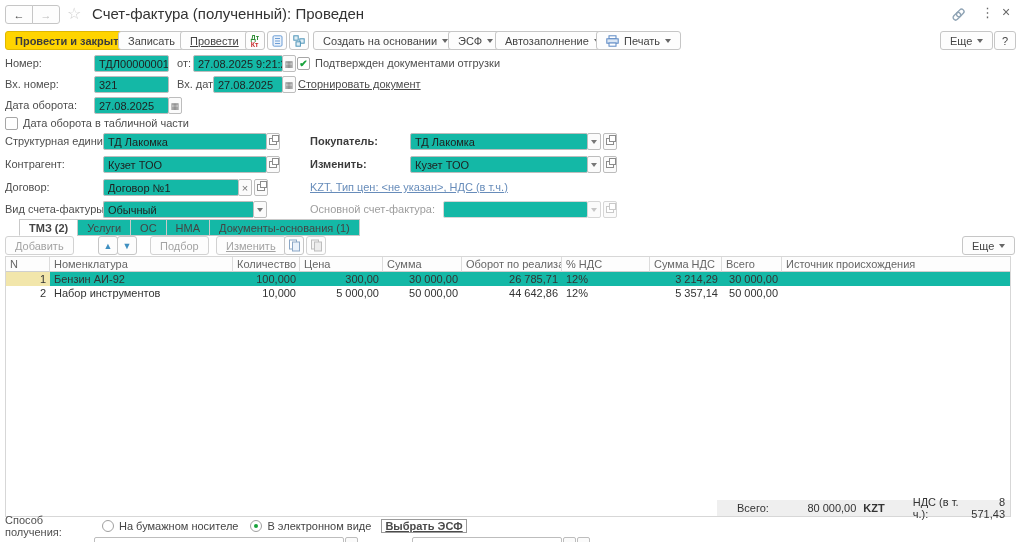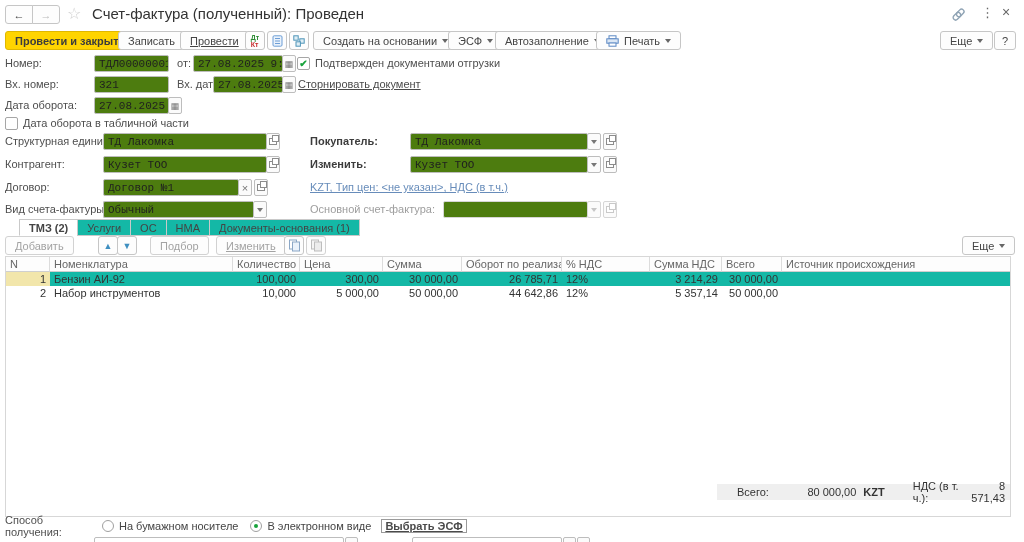--- a/index.html
+++ b/index.html
@@ -14,21 +14,21 @@
   border-radius:3px; color:#444; white-space:nowrap; cursor:default; }
 .btn.disabled { color:#a3a3a3; border-color:#d2d2d2; }
 .ybtn { background:#ffd400; border-color:#dfb700; color:#3c3c3c; font-weight:bold; }
 .ibtn { width:20px; padding:0; }
 .ddt { width:0; height:0; border-left:3px solid transparent; border-right:3px solid transparent;
   border-top:4px solid #666; margin-top:1px; }
 
 
 .fieldrow { position:absolute; display:flex; align-items:stretch; height:17px; }
 .inp { display:flex; align-items:center; height:17px; border:1px solid #bdbdbd;
-  background:#4d7c0f; padding:0 4px; color:#1f1f1f; border-radius:2px; white-space:nowrap; overflow:hidden;font-family:Liberation Mono, monospace; }
+  background:#14b8a6; padding:0 4px; color:#1f1f1f; border-radius:2px; white-space:nowrap; overflow:hidden; }
 .sq { width:14px; display:flex; align-items:center; justify-content:center;
   border:1px solid #bdbdbd; background:#fbfbfb; color:#777; font-size:9px;
   margin-left:-1px; border-radius:2px; }
 .sq .ddt { border-top-color:#777; margin:0; }
 .dis .inp { border-color:#d6d6d6; }
 .dis .sq { border-color:#d6d6d6; color:#c0c0c0; }
 .dis .sq .ddt { border-top-color:#c6c6c6; }
 .lbl { position:absolute; line-height:17px; color:#4e4e4e; white-space:nowrap; }
 .b { font-weight:bold; color:#3c3c3c; }
 .gray { color:#9d9d9d; }
@@ -63,21 +63,21 @@
 .th { height:15px; display:flex; align-items:center; padding:0 4px; color:#666;
   border-right:1px solid #dcdcdc; border-bottom:1px solid #cfcfcf; background:#fdfdfd;
   white-space:nowrap; overflow:hidden; }
 .td { height:14px; display:flex; align-items:center; padding:0 4px; color:#333;
   white-space:nowrap; overflow:hidden; }
 .r { justify-content:flex-end; }
 .trow.sel .td { background:#14b8a6; }
 .trow.sel .td.ncell { background:#f2e6ab; }
 
 
-.totals { position:absolute; left:711px; right:0; bottom:16px; height:16px;
+.totals { position:absolute; left:711px; right:0; bottom:0; height:16px;
   background:#efefef; display:flex; align-items:center; color:#333; }
 
 
 .star { font-size:16px; color:#cfcfcf; }
 .dtkt { display:flex; flex-direction:column; line-height:7px; font-size:7px; font-weight:bold; }
 .dtkt .dt { color:#2e8b34; } .dtkt .kt { color:#c62828; }
 .chain svg { transform:rotate(-45deg); }
 .arrow-up { color:#3f8fc0; font-size:9px; }
 .arrow-dn { color:#3f8fc0; font-size:9px; }
 .cutfield { position:absolute; top:537px; height:12px; border:1px solid #bdbdbd; border-radius:2px; background:#fff; }

